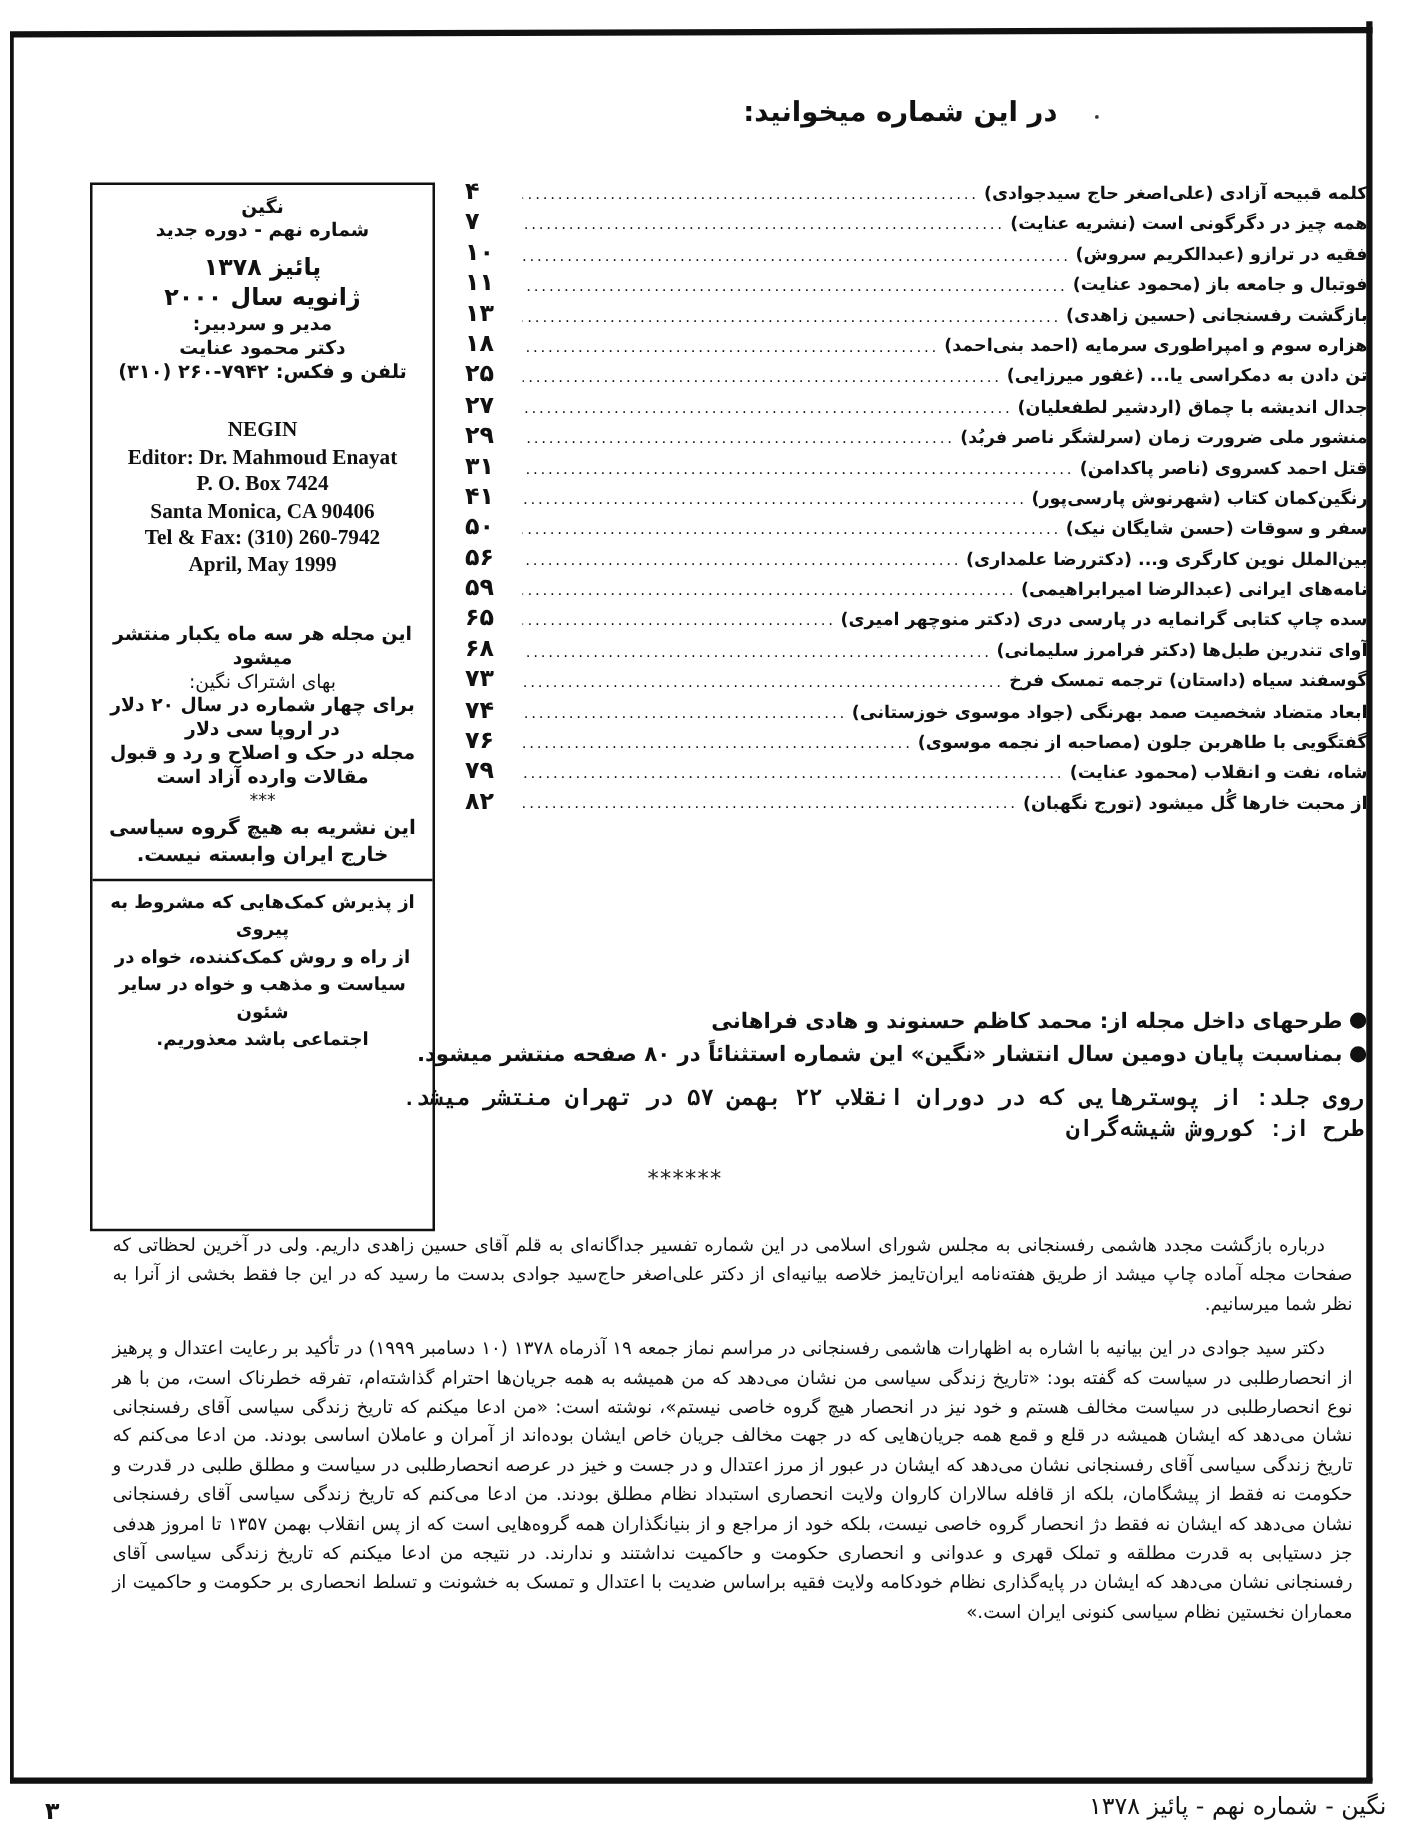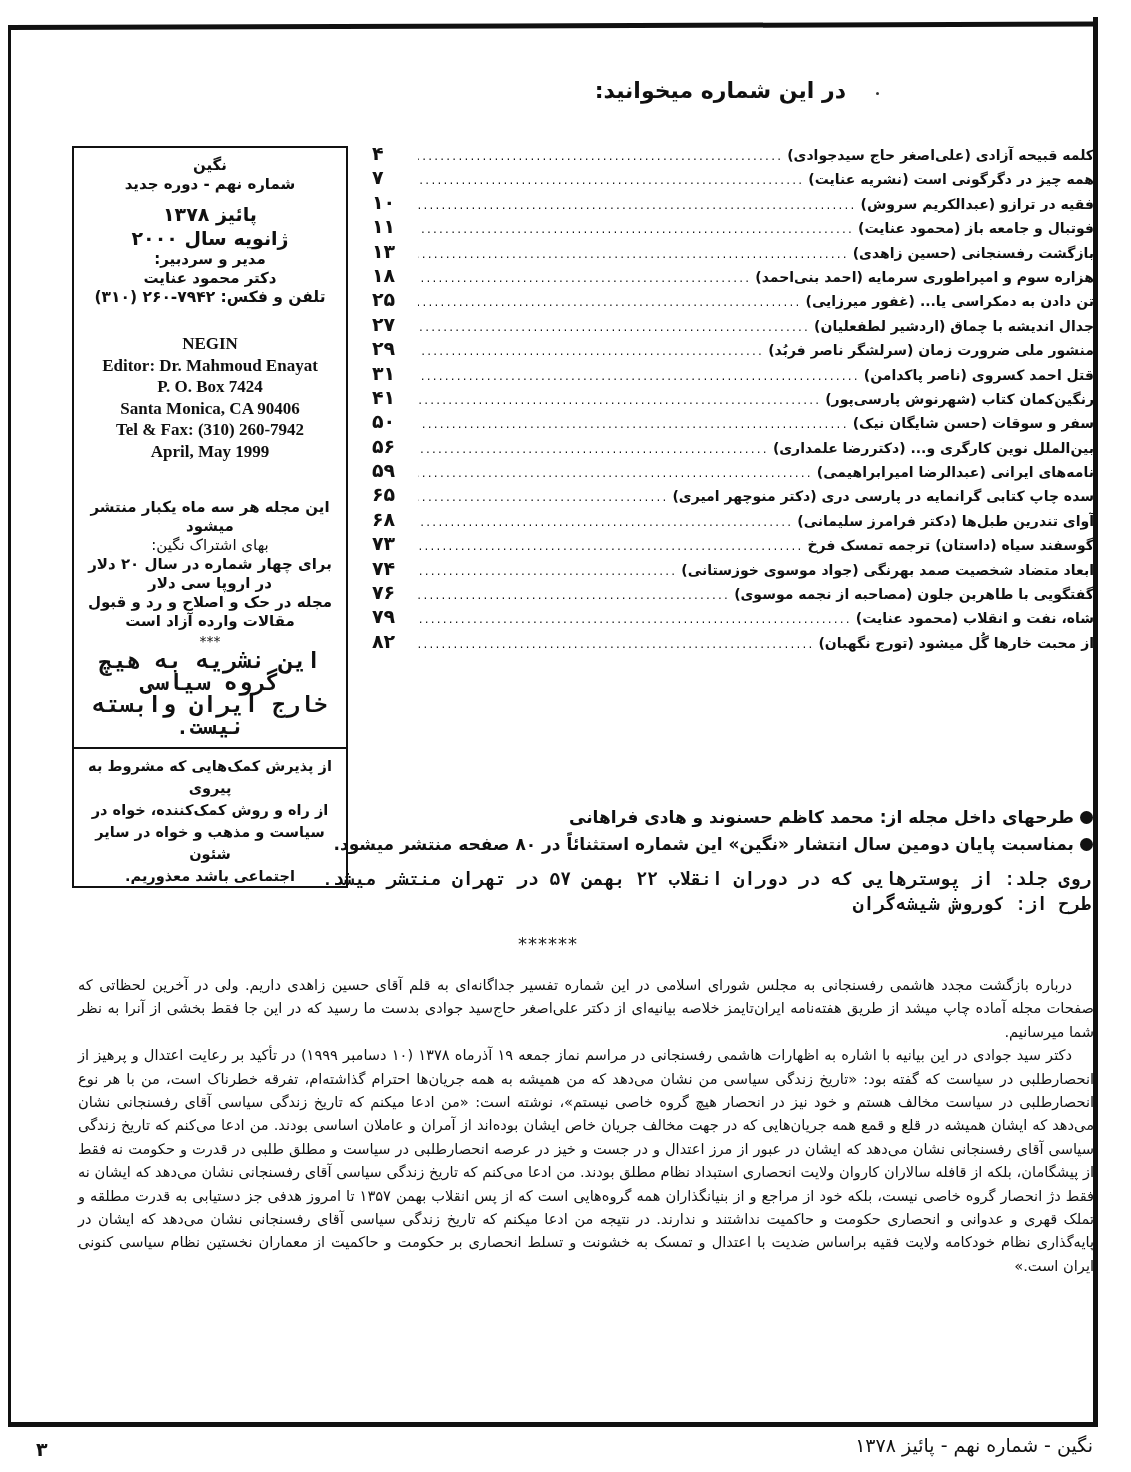--- a/index.html
+++ b/index.html
@@ -19,44 +19,44 @@
   .heading-dot { position: absolute; left: 876px; top: 92px; width: 3px; height: 3px; background: #333; border-radius: 50%; }
 
   .toc { position: absolute; left: 372px; top: 142px; width: 722px; direction: rtl; }
   .toc-row { display: flex; align-items: baseline; height: 24.4px; font-size: 14px; font-weight: bold; }
   .toc-title { white-space: nowrap; padding-left: 4px; }
   .toc-dots { flex: 1; overflow: hidden; white-space: nowrap; letter-spacing: 2.2px; font-weight: normal; font-size: 12px; line-height: 1; }
   .toc-dots::before { content: "...................................................................................................................................................................."; }
   .toc-page { width: 44px; text-align: left; font-size: 19px; font-weight: bold; padding-right: 2px; }
 
   .colophon {
-    position: absolute; left: 72px; top: 146px; width: 276px; height: 742px;
+    position: absolute; left: 72px; top: 146px; width: 276px; height: 839px;
     border: 2px solid #111; direction: rtl; text-align: center; box-sizing: border-box;
   }
   .colo-line { font-weight: bold; font-size: 15px; line-height: 19px; }
   .colo-line.big { font-size: 19px; line-height: 24px; }
   .colo-en { direction: ltr; font-family: "Liberation Serif", serif; font-weight: bold; font-size: 17px; line-height: 21.5px; }
   .colo-sep { font-size: 14px; line-height: 20px; }
-  .colo-warn { font-weight: bold; font-size: 23px; line-height: 22px; font-family: Liberation Mono, monospace; }
+  .colo-warn { font-weight: bold; font-size: 16px; line-height: 22px; }
   .colo-divider { border-top: 2px solid #111; margin: 8px 0 6px; }
   .colo-note { font-weight: bold; font-size: 14.5px; line-height: 22px; }
 
   .notes { position: absolute; right: 38px; top: 804px; direction: rtl; }
   .bullet-line { font-weight: bold; font-size: 17px; line-height: 27px; white-space: nowrap; }
   .bullet { display: inline-block; width: 13px; height: 13px; border-radius: 50%; background: #111; margin-left: 6px; vertical-align: -1px; }
   .cover-block { position: absolute; right: 40px; top: 868px; direction: rtl; font-family: Liberation Mono, monospace; }
   .cover-line { font-weight: bold; font-size: 18px; line-height: 25px; white-space: nowrap; }
   .stars { position: absolute; left: 518px; top: 933px; font-size: 18px; letter-spacing: 1px; color: #222; }
 
   .article { position: absolute; left: 78px; top: 973px; width: 1016px; direction: rtl; text-align: justify; font-size: 14.6px; line-height: 23.4px; }
-  .article p { margin: 0; }
+  .article p { margin: 12px; }
   .article p.indent { text-indent: 22px; }
   .article p.first { text-indent: 22px; }
 
-  .footer-title { position: absolute; right: 38px; top: 1434px; direction: rtl; font-size: 19px; font-weight: normal; }
+  .footer-title { position: absolute; right: 22px; top: 1434px; direction: rtl; font-size: 19px; font-weight: normal; }
   .footer-page { position: absolute; left: 36px; top: 1438px; font-size: 19px; font-weight: bold; }
 </style>
 </head>
 <body>
 
 <div class="frame-top"></div>
 <div class="frame-right"></div>
 <div class="frame-left"></div>
 <div class="frame-bottom"></div>
 

